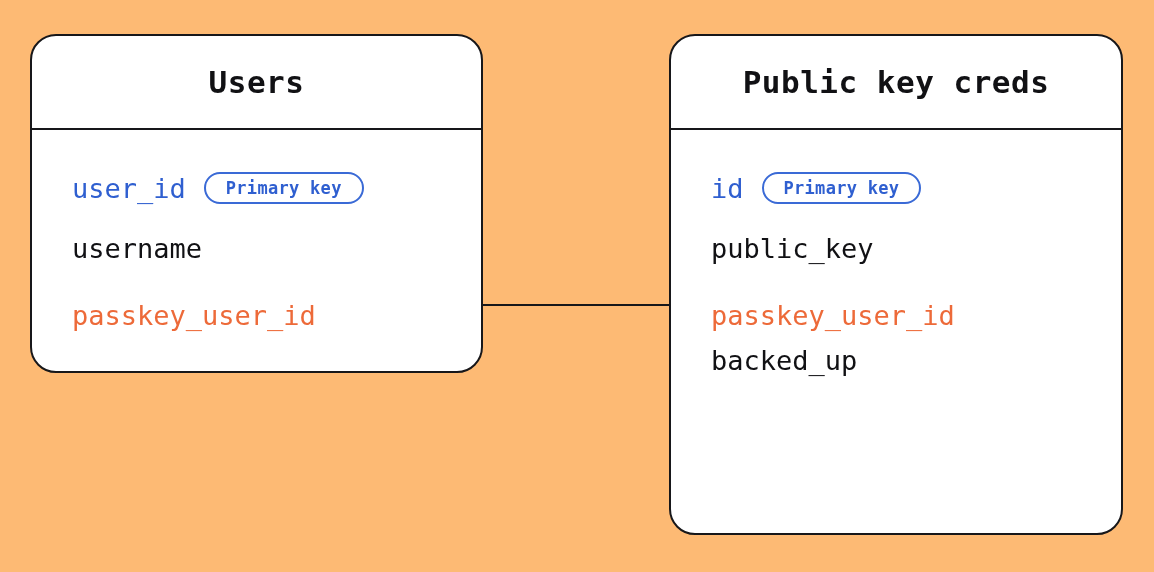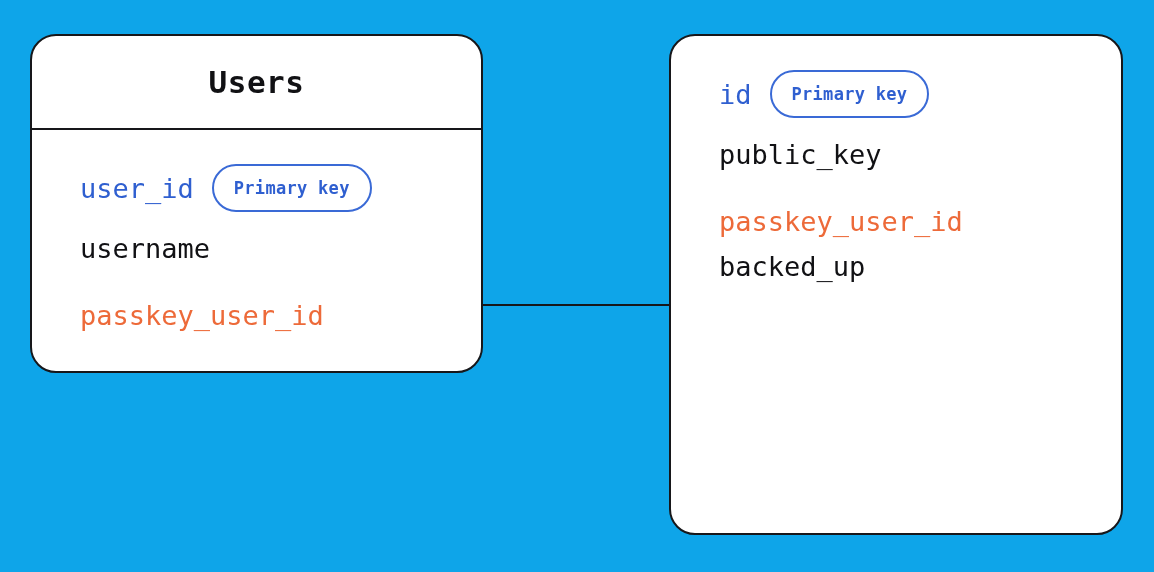--- a/index.html
+++ b/index.html
@@ -7,21 +7,21 @@
     padding: 0;
     background: #ffffff;
   }
   body {
     font-family: "DejaVu Sans Mono", "Liberation Mono", monospace;
   }
   #canvas {
     position: relative;
     width: 1154px;
     height: 572px;
-    background: #0ea5e9;
+    background: #fdba74;
     overflow: hidden;
   }
 
   .entity {
     position: absolute;
     box-sizing: border-box;
     background: #ffffff;
     border: 2px solid #17171a;
     border-radius: 26px;
   }
@@ -40,21 +40,21 @@
     font-size: 31px;
     font-weight: bold;
     color: #111114;
     letter-spacing: 0.5px;
     line-height: 1;
     white-space: nowrap;
   }
 
   .entity-fields {
     box-sizing: border-box;
-    padding: 30px 0 0 8px;
+    padding: 30px 0 0 0;
   }
 
   .field-row {
     display: flex;
     align-items: center;
     height: 56px;
     padding-left: 40px;
     white-space: nowrap;
   }
 
@@ -66,21 +66,21 @@
   }
   .field-name.pk   { color: #2f5fd0; }
   .field-name.fk   { color: #ed6a39; margin-top: 31px; }
   .field-name.plain{ color: #111114; margin-top: 8px; }
 
   .badge {
     display: inline-flex;
     align-items: center;
     justify-content: center;
     margin-left: 18px;
-    height: 48px;
+    height: 32px;
     padding: 0 20px;
     box-sizing: border-box;
     border: 2px solid #3a6ad6;
     border-radius: 999px;
     background: #ffffff;
     font-family: "DejaVu Sans Mono", "Liberation Mono", monospace;
     font-size: 17px;
     font-weight: bold;
     color: #2f5fd0;
     letter-spacing: 0.3px;
@@ -111,20 +111,23 @@
         <div class="field-row">
           <span class="field-name plain">username</span>
         </div>
         <div class="field-row">
           <span class="field-name fk">passkey_user_id</span>
         </div>
       </div>
   </div>
 
   <div class="entity" style="left: 669px; top: 34px; width: 454px; height: 501px;">
+    <div class="entity-header">
+      <div class="entity-title">Public key creds</div>
+    </div>
     <div class="entity-fields">
         <div class="field-row">
           <span class="field-name pk">id</span>
           <span class="badge">Primary key</span>
         </div>
         <div class="field-row">
           <span class="field-name plain">public_key</span>
         </div>
         <div class="field-row">
           <span class="field-name fk">passkey_user_id</span>

